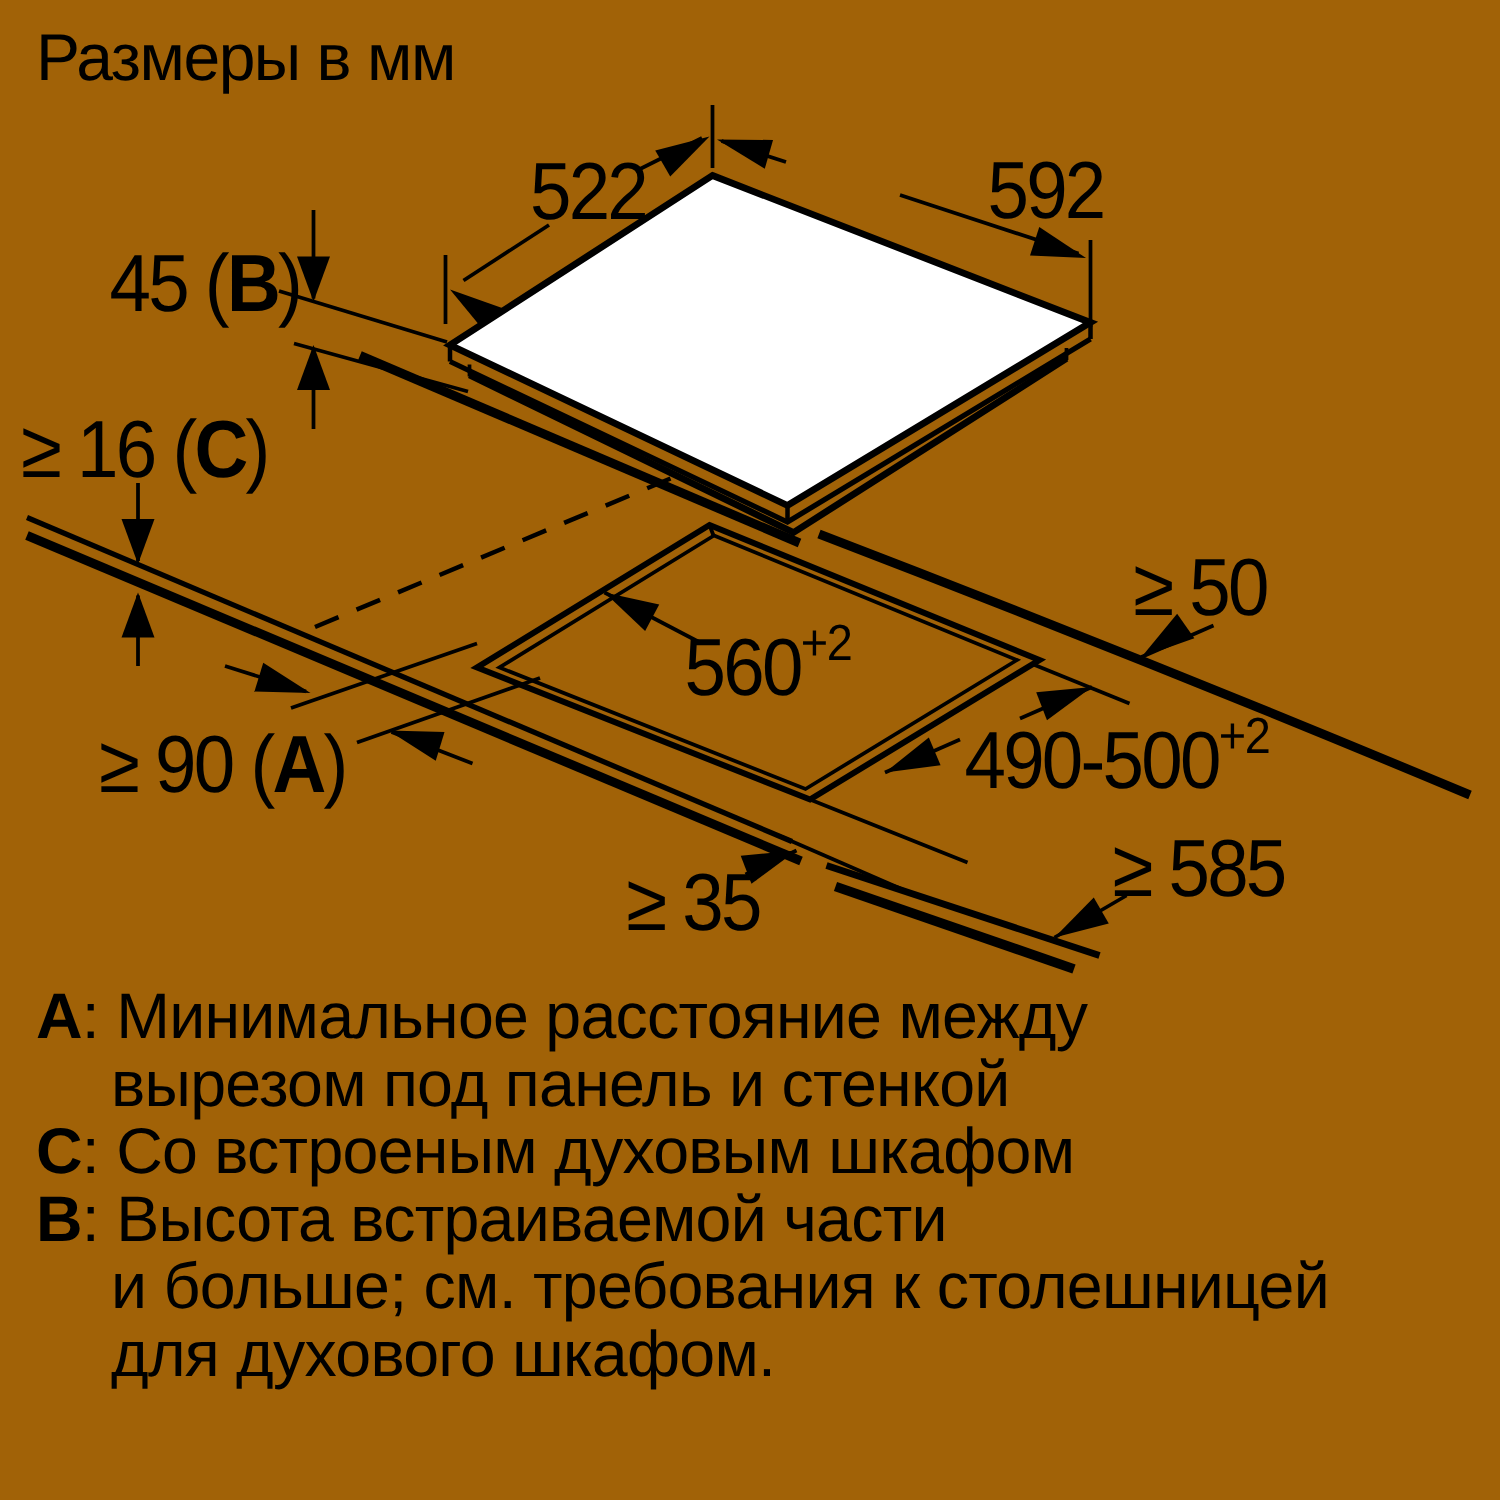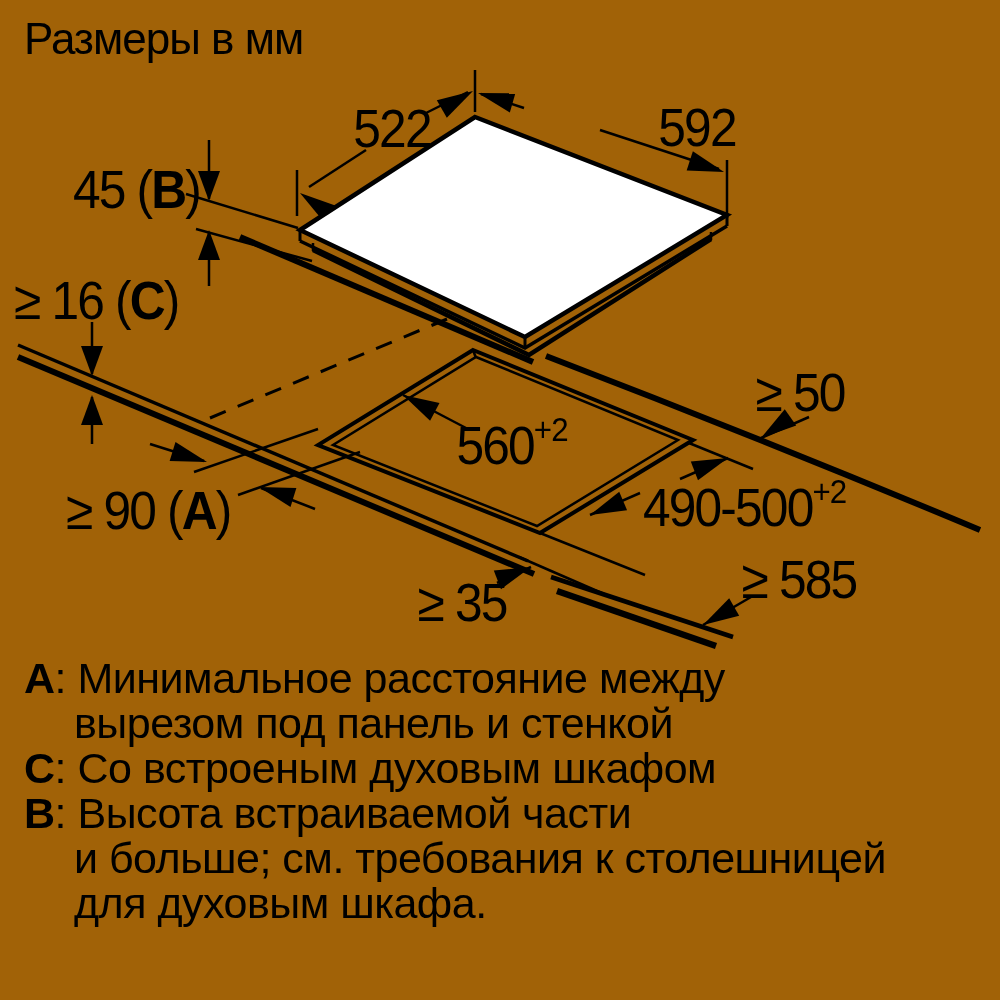--- a/index.html
+++ b/index.html
@@ -147,16 +147,16 @@
   <div class="lbl ctr" style="left:362px;top:574px;width:200px;">
     <span>≥ 35</span>
   </div>
 
   <div id="legend">
     <div><b>A</b><span>: </span><span>Минимальное расстояние между</span></div>
     <div class="ind">вырезом под панель и стенкой</div>
     <div><b>C</b><span>: </span><span>Со встроеным духовым шкафом</span></div>
     <div><b>B</b><span>: </span><span>Высота встраиваемой части</span></div>
     <div class="ind">и больше; см. требования к столешницей</div>
-    <div class="ind">для духовым шкафа.</div>
+    <div class="ind">для духового шкафом.</div>
   </div>
 
 </div>
 
 </body></html>

